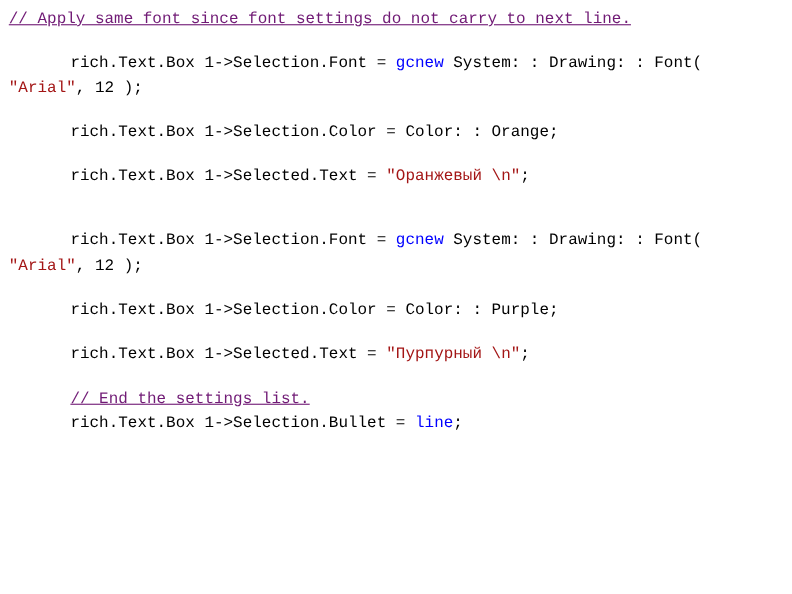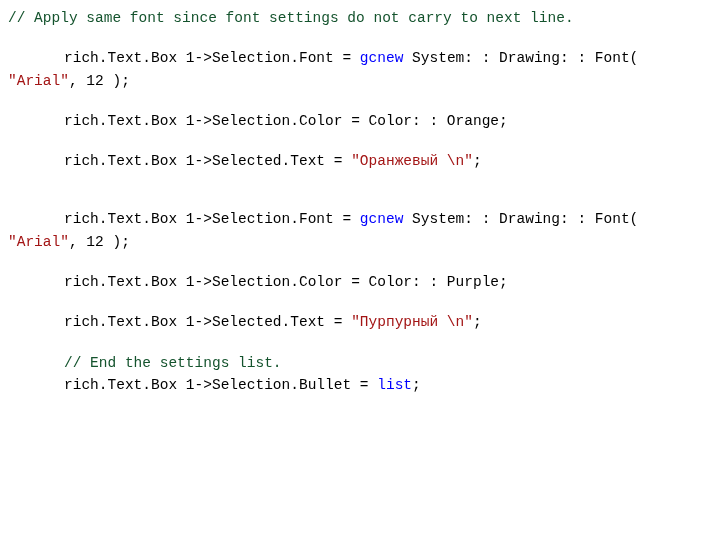--- a/index.html
+++ b/index.html
@@ -11,21 +11,21 @@
     background: #ffffff;
     color: #000000;
     width: 720px;
     box-sizing: border-box;
   }
   .line {
     white-space: pre-wrap;
     word-break: break-word;
     margin-bottom: 2px;
   }
-  .c-comment { color: #14532d; }
+  .c-comment { color: #701a75; text-decoration: underline; }
   .c-keyword { color: #0000ff; }
   .c-string  { color: #a31515; }
   .indent { padding-left: 56px; text-indent: 0; }
   .blank { height: 18px; }
 </style>
 </head>
 <body>
 
 <div class="line"><span class="c-comment">// Apply same font since font settings do not carry to next line.</span></div>
 
@@ -52,13 +52,13 @@
 
 <div class="line indent"><span>rich.Text.Box 1-&gt;Selection.Color = Color: : Purple;</span></div>
 
 <div class="blank"></div>
 
 <div class="line indent"><span>rich.Text.Box 1-&gt;Selected.Text = </span><span class="c-string">"Пурпурный \n"</span><span>;</span></div>
 
 <div class="blank"></div>
 
 <div class="line indent"><span class="c-comment">// End the settings list.</span></div>
-<div class="line indent"><span>rich.Text.Box 1-&gt;Selection.Bullet = </span><span class="c-keyword">list</span><span>;</span></div>
+<div class="line indent"><span>rich.Text.Box 1-&gt;Selection.Bullet = </span><span class="c-keyword">line</span><span>;</span></div>
 
 </body></html>

